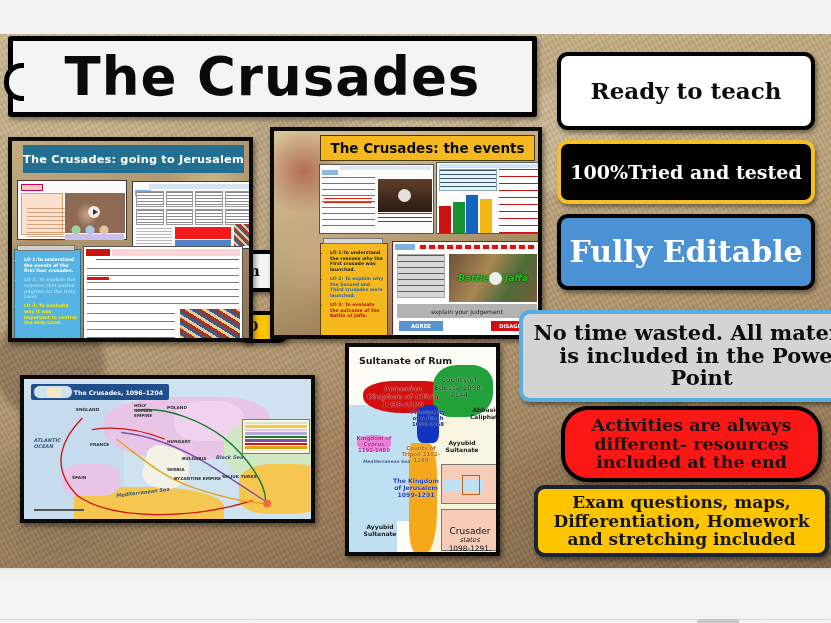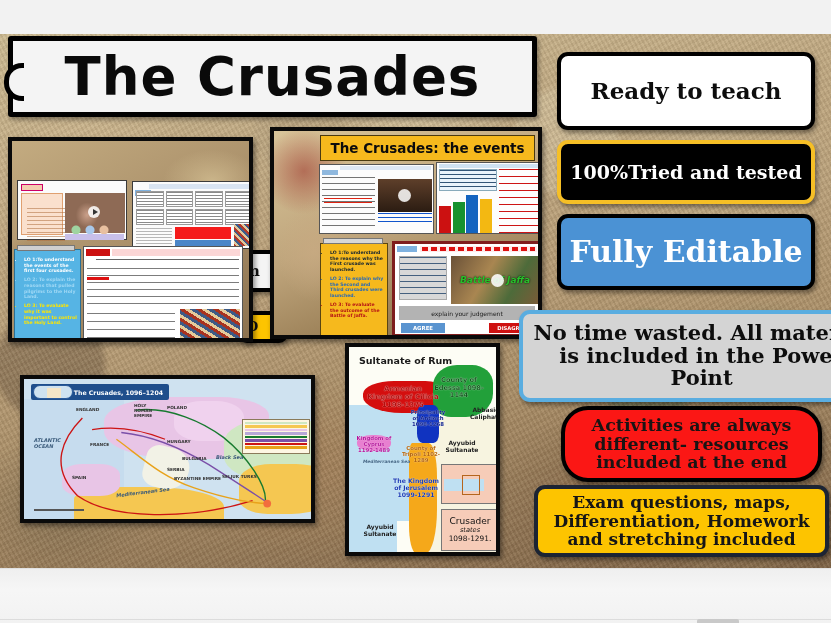--- a/index.html
+++ b/index.html
@@ -250,21 +250,21 @@
            background:#f6b91d; border:1px solid #5a4512; padding:3px; }
   .s2-lo .lohdr { position:absolute; left:2px; top:-6px; width:60px; height:6px;
            background:#d8d8d8; border:.6px solid #777; }
   .s2-lo ul { margin:3px 0 0 0; padding:0 0 0 6px; }
   .s2-lo li { font-family:"DejaVu Sans", sans-serif; font-weight:700;
            font-size:4.6px; line-height:1.25; margin-bottom:3px; }
   .s2-lo li.l1 { color:#123; }
   .s2-lo li.l2 { color:#2a6ab5; }
   .s2-lo li.l3 { color:#b71414; }
   .s2-task { position:absolute; left:118px; top:110px; width:150px; height:96px;
-             background:#fff; border:3px solid #7f1d1d; }
+             background:#fff; border:1px solid #7f1d1d; }
   .s2-task .pill { position:absolute; left:2px; top:2px; width:20px; height:6px; background:#7fb2e0; }
   .s2-task .hdr { position:absolute; left:25px; top:2px; right:2px; height:6px;
              background:#fdecec; }
   .s2-task .hdr:after { content:""; position:absolute; inset:1px 2px;
              background: repeating-linear-gradient(90deg,#d11 0 6px, transparent 6px 9px); }
   .s2-task .grey { position:absolute; left:4px; top:12px; width:48px; height:44px;
              background:#d8d8d8; border:.7px solid #aaa;
              background-image: repeating-linear-gradient(#44607f 0 1px, transparent 1px 6px); }
   .s2-task .jaffa { position:absolute; left:56px; top:12px; width:88px; height:48px;
              background: linear-gradient(120deg,#6a5138,#a98651 40%,#4d6b3a 70%,#7a5b38);
@@ -345,21 +345,21 @@
             font-family:"DejaVu Sans", sans-serif; font-weight:700; font-size:9.5px; color:#1a1a1a; }
   .m2lbl { position:absolute; font-family:"DejaVu Sans", sans-serif; font-weight:700;
             text-align:center; line-height:1.15; white-space:nowrap; }
   .m2-inset { position:absolute; left:92px; top:117px; width:58px; height:40px;
             background:#f6ccb8; border:1px solid #777; }
   .m2-inset:after { content:""; position:absolute; left:20px; top:10px; width:16px; height:18px;
             border:1.2px solid #b5651d; }
   .m2-inset i { position:absolute; left:2px; top:14px; width:40px; height:12px;
             background:#bfe0f2; }
   .m2-key { position:absolute; left:92px; top:162px; width:58px; height:42px;
-            background:#f6ccb8; border:1px solid #777; text-align:center; padding-top:6px; }
+            background:#f6ccb8; border:1px solid #777; text-align:center; padding-top:16px; }
   .m2-key .k1 { font-family:"DejaVu Sans", sans-serif; font-size:9px; color:#111; }
   .m2-key .k2 { font-family:"DejaVu Sans", sans-serif; font-size:6.6px; color:#111;font-style:italic; }
   .m2-key .k3 { font-family:"DejaVu Sans", sans-serif; font-size:7.4px; color:#111; }
 </style>
 </head>
 <body>
 
 <div id="page">
 
   <div id="cover"></div>
@@ -391,20 +391,23 @@
   <div class="callout" id="cb-activ">
     <span>Activities are always different- resources included at the end</span>
   </div>
   <div class="callout" id="cb-exam">
     <span>Exam questions, maps, Differentiation, Homework and stretching included</span>
   </div>
 
   <div class="thumb" id="thumb1">
     <div class="s1-bg"></div>
 
+    <div class="s1-head">
+      <span>The Crusades: going to Jerusalem</span>
+    </div>
 
     <div class="s1-vid">
       <div class="taskpill"></div>
       <div class="peachbox">
           <div class="lines"></div>
         </div>
       <div class="man"></div>
       <div class="playbtn"></div>
       <div class="purple"></div>
       <div class="icons"></div>

